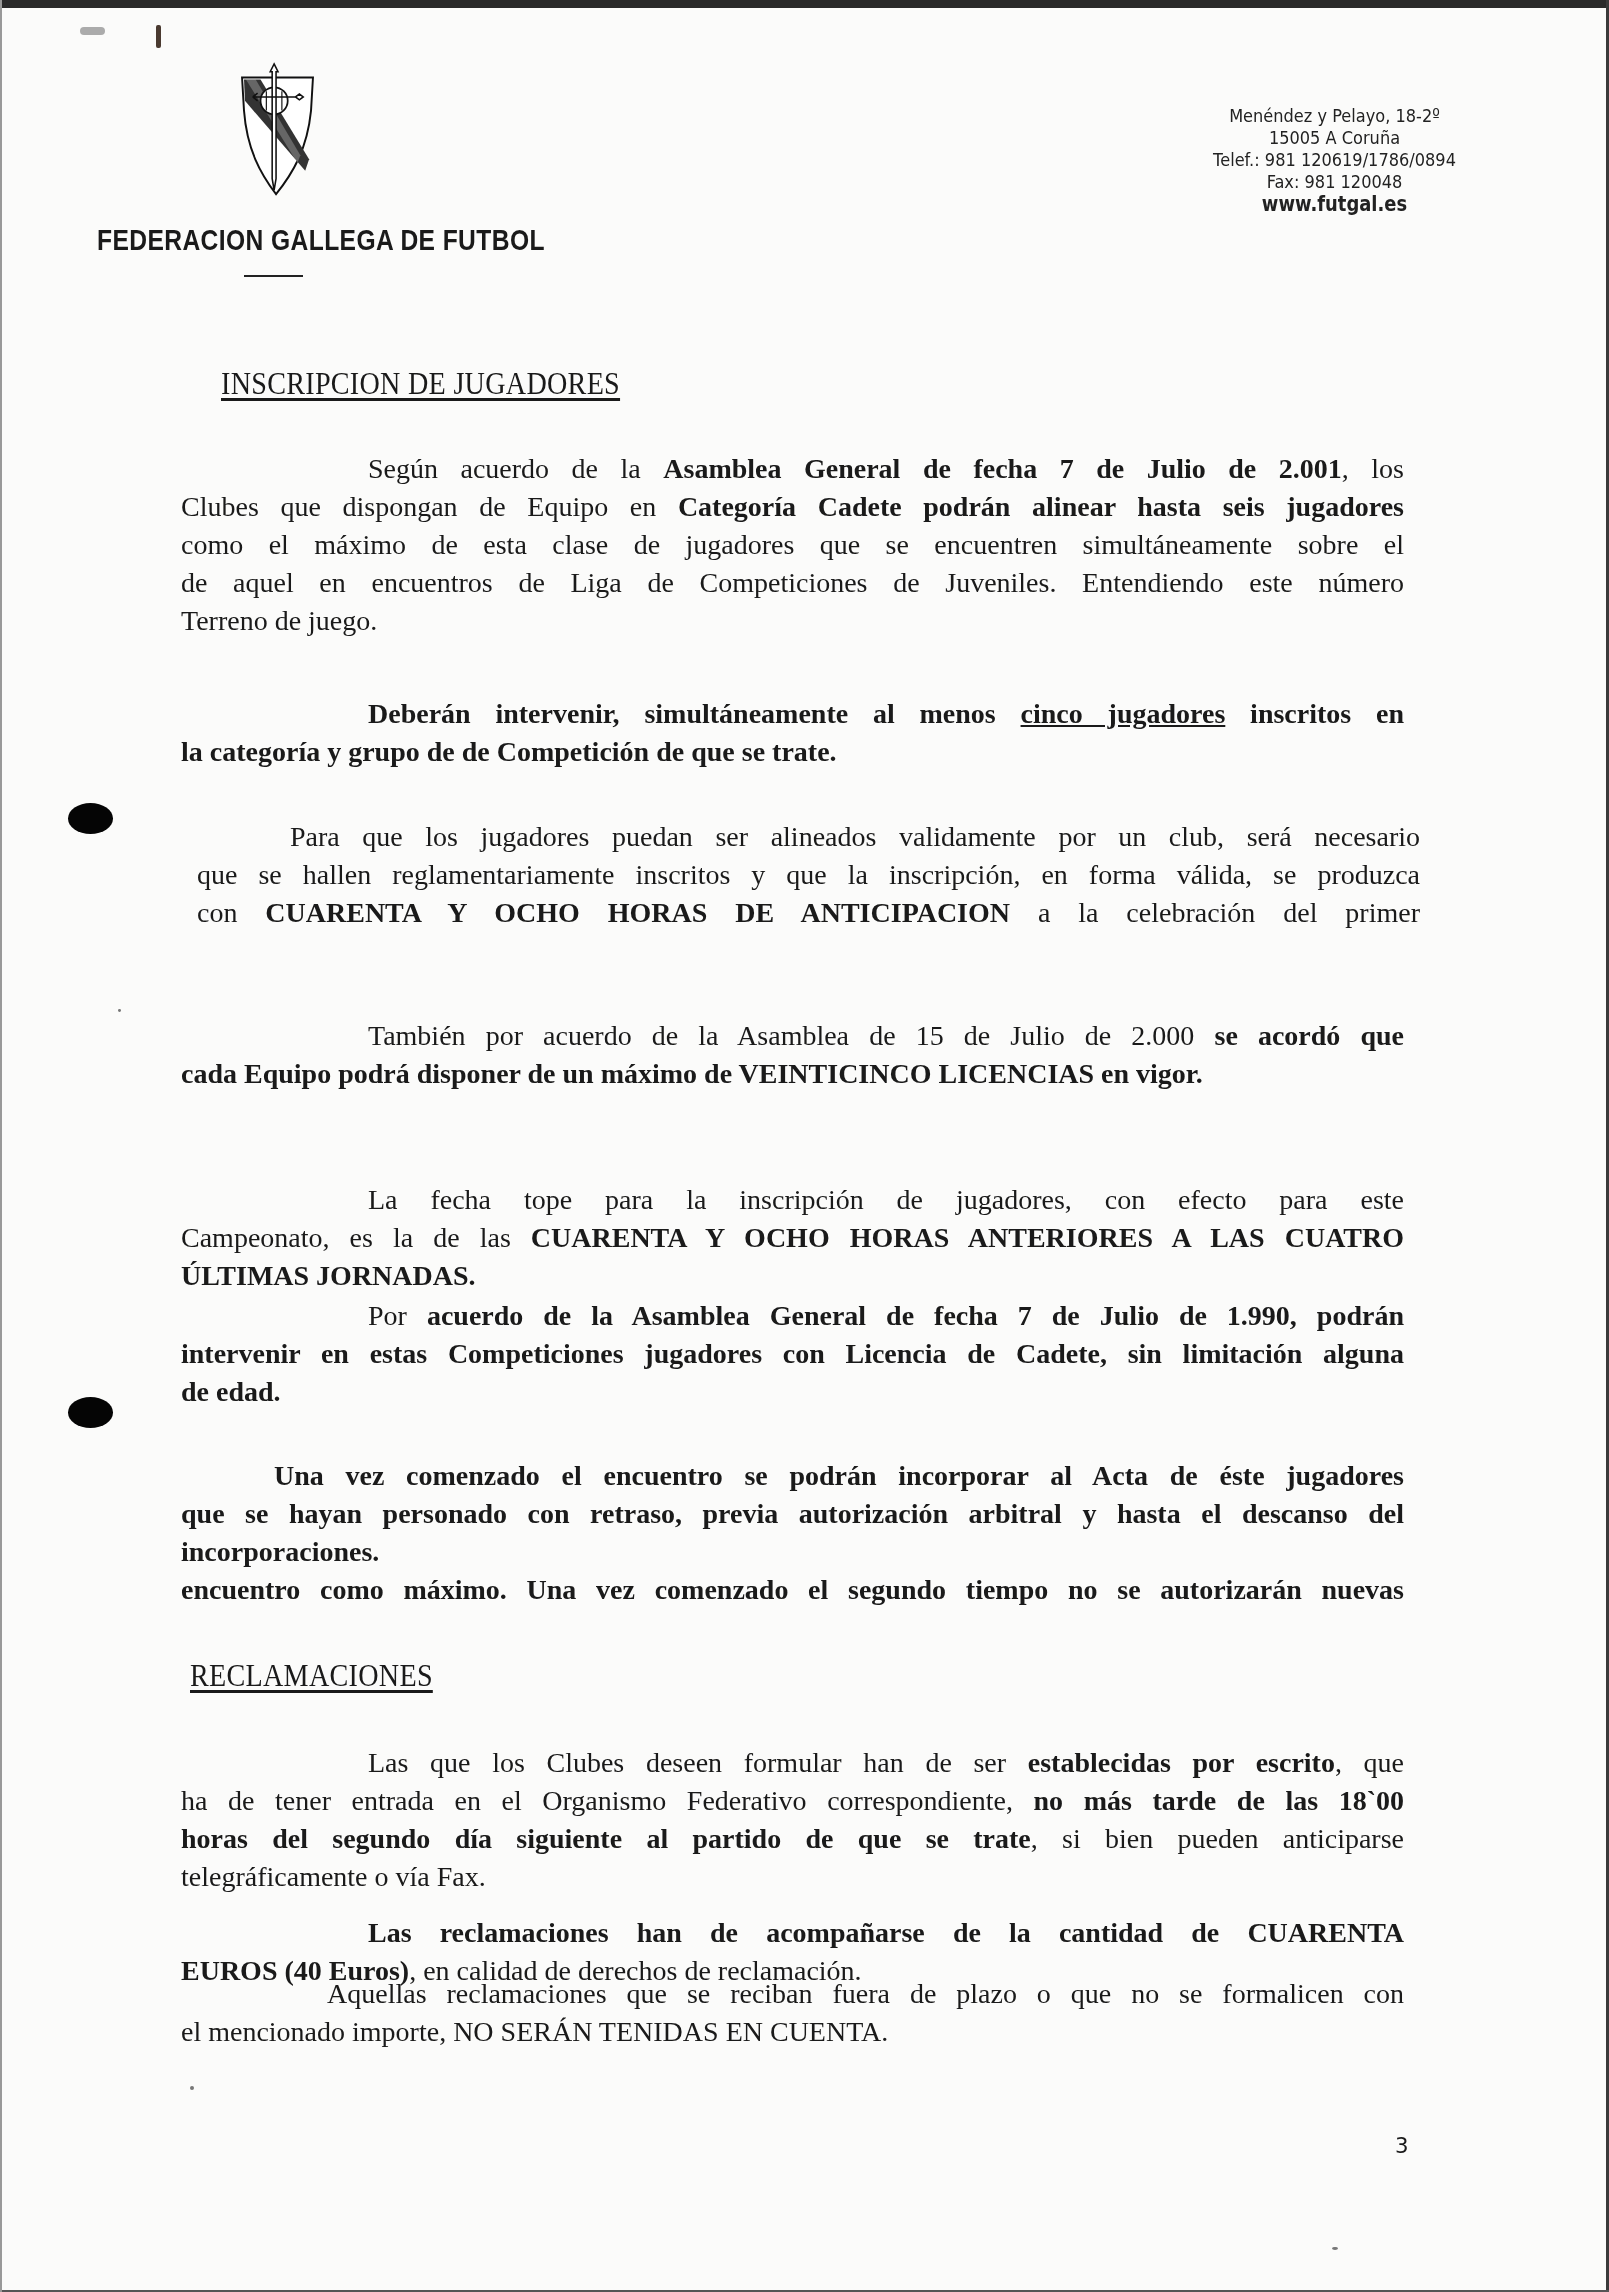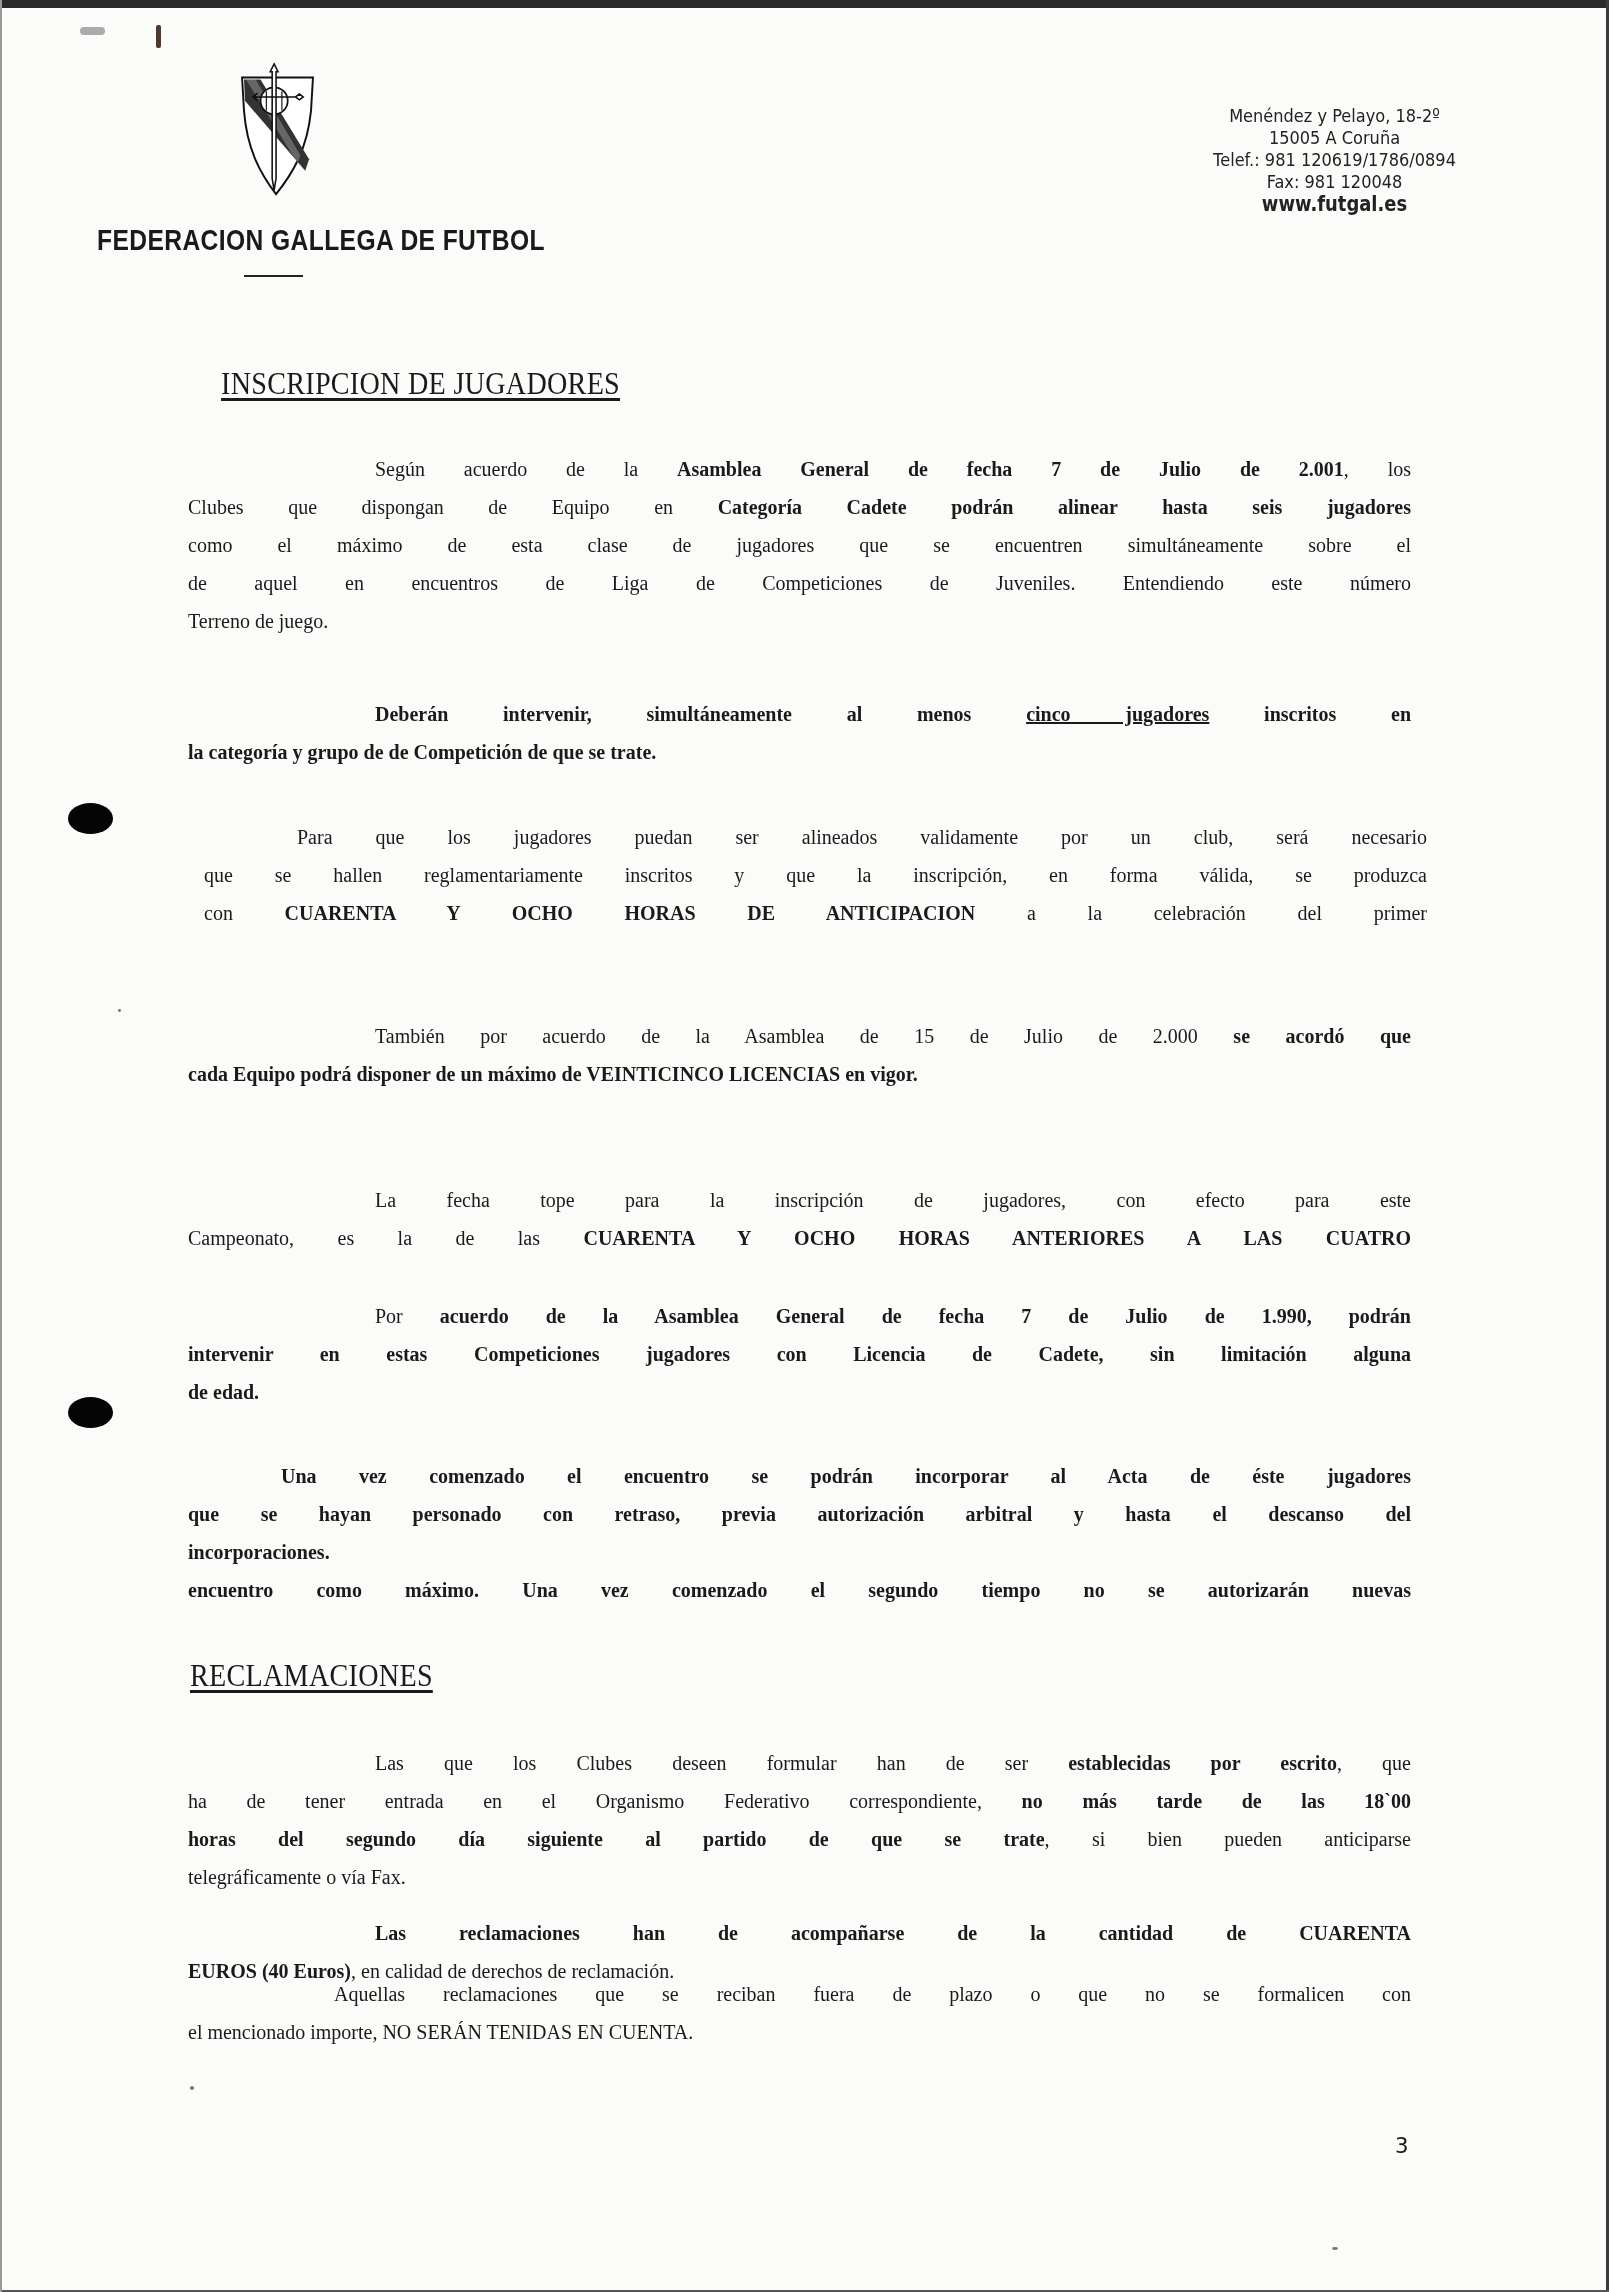--- a/index.html
+++ b/index.html
@@ -29,21 +29,21 @@
       font-family: "DejaVu Sans", "Liberation Sans", sans-serif; font-size: 18.4px; line-height: 22px; color: #222;
       transform: scaleX(0.88); transform-origin: center top;
     }
     .address .web { font-weight: bold; font-size: 20.4px; }
 
     .heading {
       position: absolute; font-size: 32px; text-decoration: underline; text-underline-offset: 3.9px;
       transform: scaleX(0.88); transform-origin: left top; white-space: nowrap; letter-spacing: 0.3px;
     }
     .para {
-      position: absolute; left: 188px; width: 1223px; font-size: 20px; line-height: 38px;
+      position: absolute; left: 181px; width: 1223px; font-size: 28px; line-height: 38px;
       text-align: justify; text-align-last: left;
     }
     .para .line { display: block; white-space: nowrap; text-align: justify; text-align-last: justify; }
     .para .line.last { text-align-last: left; }
     .b { font-weight: bold; }
     .u { text-decoration: underline; }
 
     .hole { position: absolute; width: 45px; height: 31px; background: #050505; border-radius: 50%; }
 
     .page-number { position: absolute; left: 1395px; top: 2133px; font-family: "DejaVu Sans", sans-serif; font-size: 21.3px; }
@@ -108,20 +108,21 @@
 </div>
 
 <div class="para" style="top:1017px;">
   <span class="line" style="padding-left:187px;"><span>También por acuerdo de la  Asamblea de 15 de Julio de 2.000 </span><span class="b"> se  acordó que</span></span>
   <span class="line last b"><span>cada Equipo podrá disponer de un máximo de  </span><span>VEINTICINCO LICENCIAS</span><span> en vigor.</span></span>
 </div>
 
 <div class="para" style="top:1136px;">
   <span class="line" style="padding-left:187px;margin-top:45px;">La fecha tope para la inscripción de jugadores, con efecto para este</span>
   <span class="line"><span>Campeonato, es la de las </span><span class="b">CUARENTA Y OCHO HORAS ANTERIORES A LAS CUATRO</span></span>
+  <span class="line last b">ÚLTIMAS JORNADAS.</span>
 </div>
 
 <div class="para" style="top:1297px;">
   <span class="line" style="padding-left:187px;"><span>Por </span><span class="b">acuerdo de la Asamblea General de fecha 7 de Julio de 1.990, podrán</span></span>
   <span class="line b">intervenir en estas Competiciones jugadores con Licencia de Cadete, sin limitación alguna</span>
   <span class="line last b">de edad.</span>
 </div>
 
 <div class="para b" style="top:1457px;">
   <span class="line" style="padding-left:93px;">Una vez comenzado el encuentro se podrán incorporar al Acta de éste jugadores</span>

